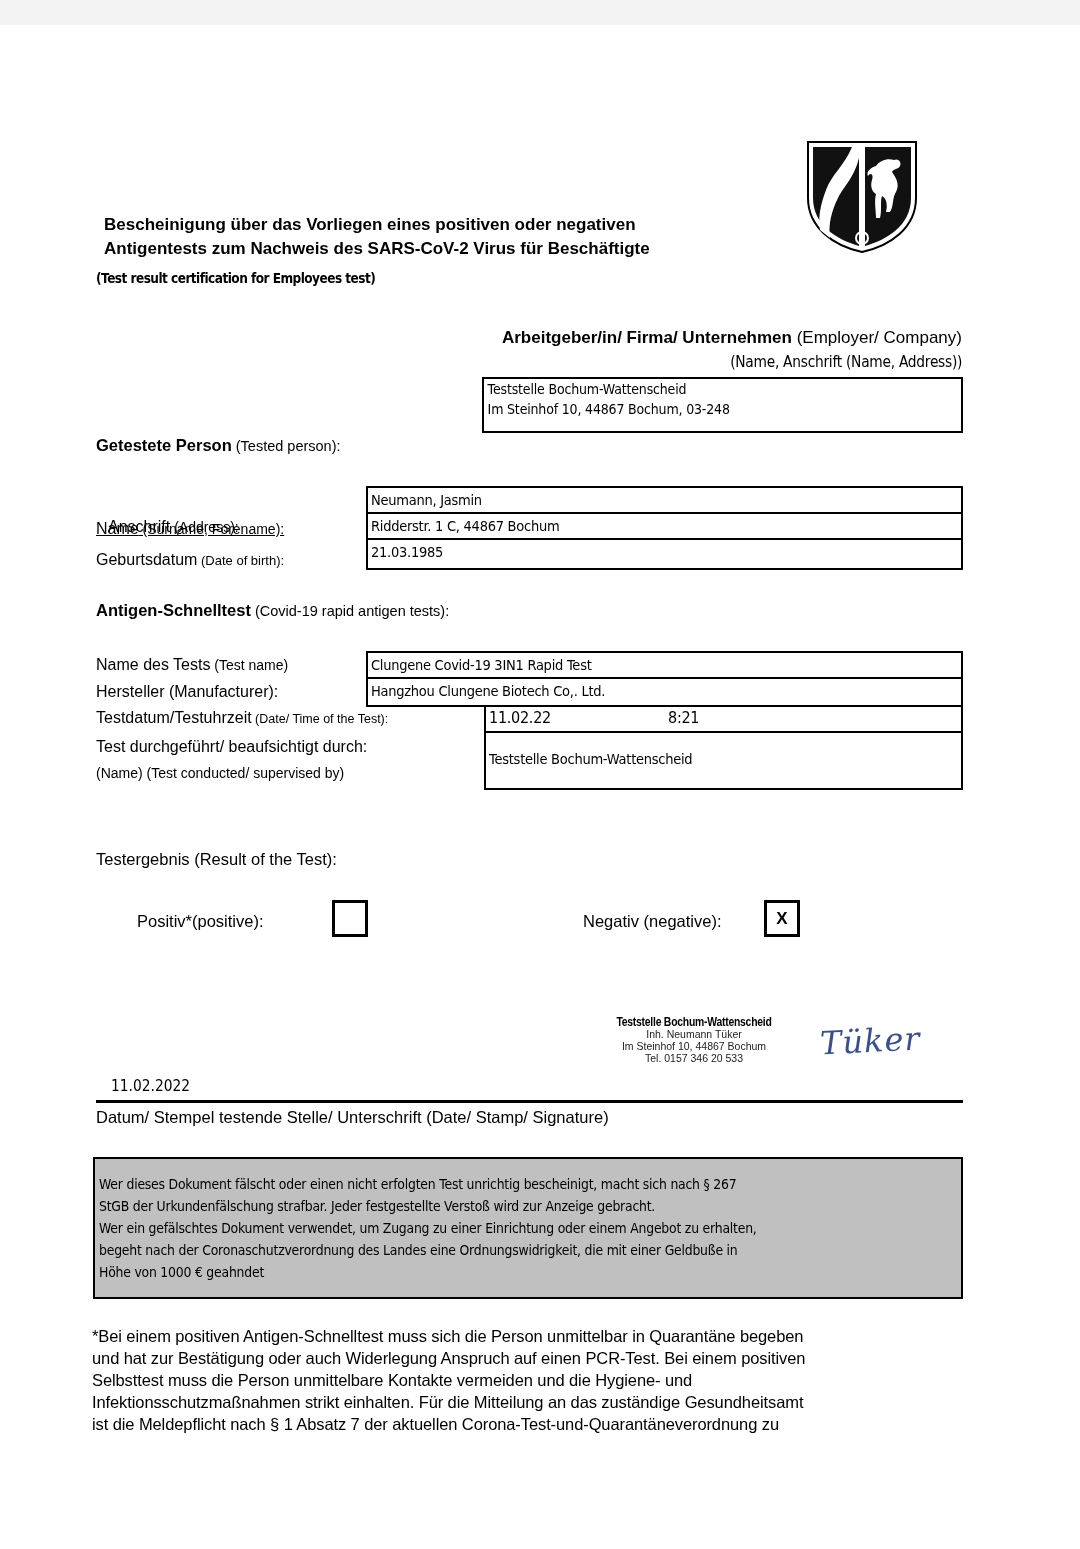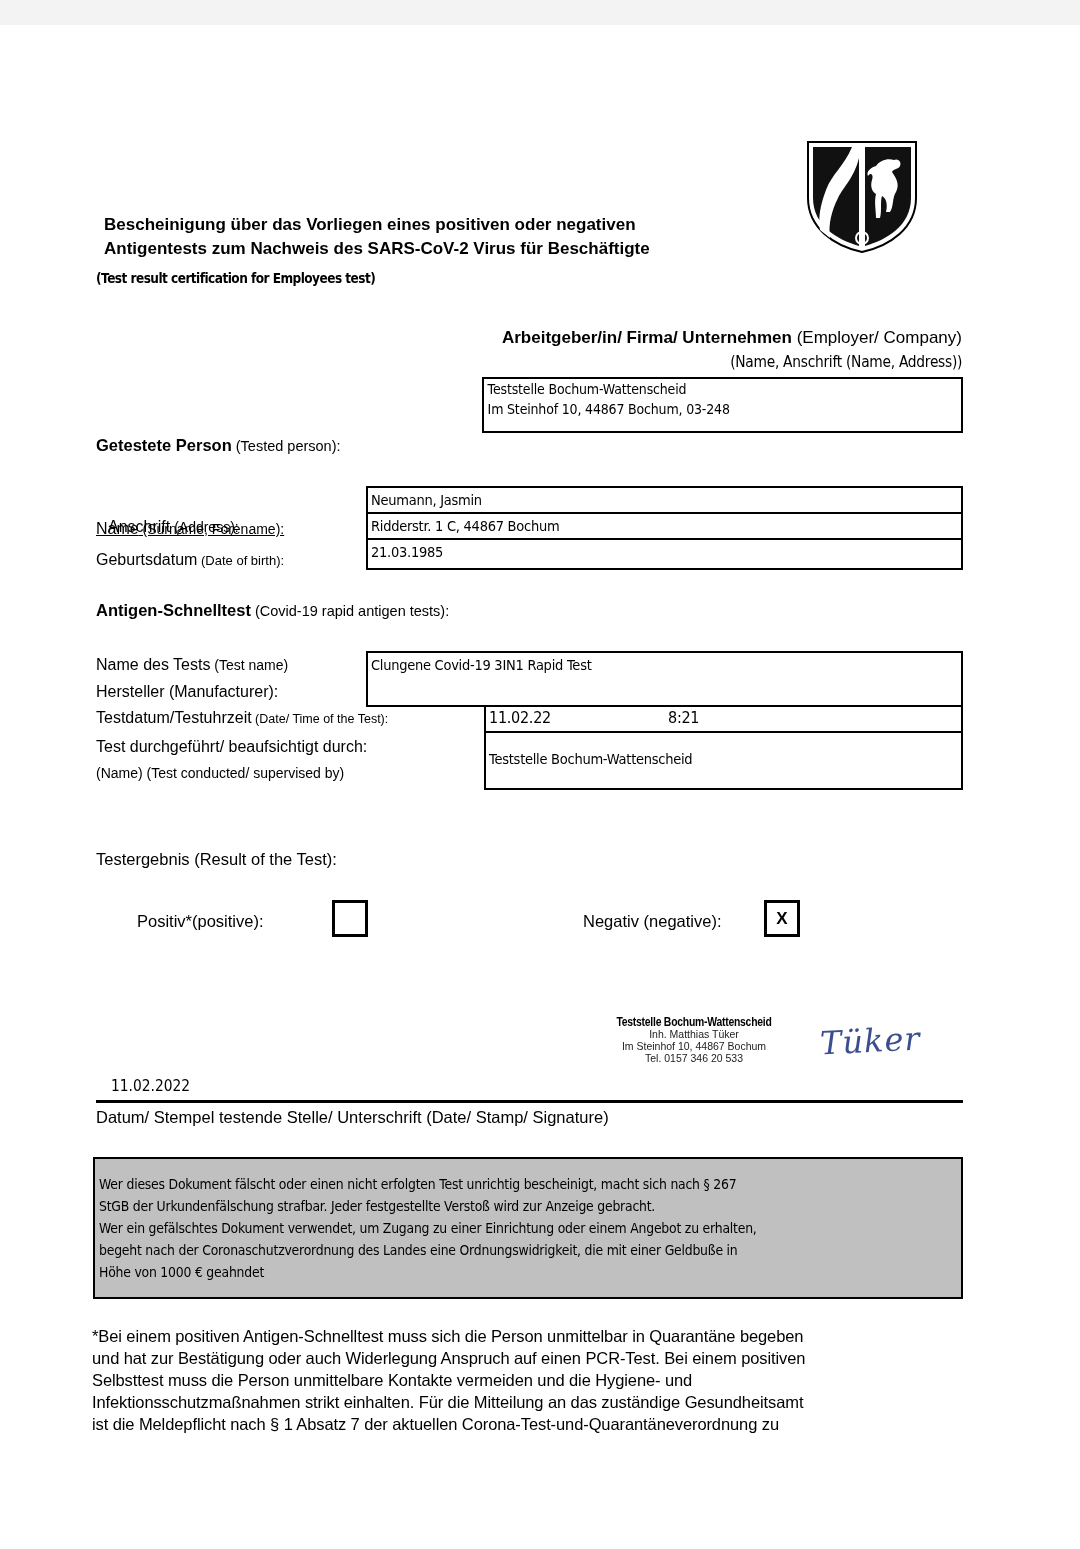--- a/index.html
+++ b/index.html
@@ -87,35 +87,36 @@
 <div class="abs section-head" style="left:96px; top:601px;"><b>Antigen-Schnelltest</b><span style="font-size:14.5px"> (Covid-19 rapid antigen tests):</span></div>
 
 <div class="abs lbl" style="left:96px; top:656px;"><span>Name des Tests</span><span class="small" style="font-size:14px"> (Test name)</span></div>
 <div class="abs lbl" style="left:96px; top:683px;"><span>Hersteller</span><span class="small" style="font-size:16px"> (Manufacturer):</span></div>
 <div class="abs lbl" style="left:96px; top:709px;"><span>Testdatum/Testuhrzeit</span><span class="small" style="font-size:12.5px"> (Date/ Time of the Test):</span></div>
 <div class="abs lbl" style="left:96px; top:738px;">Test durchgeführt/ beaufsichtigt durch:</div>
 <div class="abs small" style="left:96px; top:765px; font-size:14px;">(Name) (Test conducted/ supervised by)</div>
 
 <div class="field-box" style="left:366px; top:651px; width:597px; height:56px;">
   <div class="field-row"><span>Clungene Covid-19 3IN1 Rapid Test</span></div>
+  <div class="field-row"><span>Hangzhou Clungene Biotech Co,. Ltd.</span></div>
 </div>
 <div class="field-box" style="left:484px; top:705px; width:479px; height:85px; border-top:none;">
   <div class="field-row" style="font-size:16px; height:28px; line-height:26px;"><span>11.02.22</span><span style="position:absolute; left:182px;">8:21</span></div>
   <div class="field-row" style="height:53px; line-height:52px;"><span>Teststelle Bochum-Wattenscheid</span></div>
 </div>
 
 <div class="abs lbl" style="left:96px; top:850px; font-size:16.5px;">Testergebnis (Result of the Test):</div>
 <div class="abs lbl" style="left:137px; top:912px; font-size:16.5px;">Positiv*(positive):</div>
 <div class="checkbox" style="left:332px; top:900px;"></div>
 <div class="abs lbl" style="left:583px; top:912px; font-size:16.5px;">Negativ (negative):</div>
 <div class="checkbox" style="left:764px; top:900px;">X</div>
 
 <div class="stamp">
   <span class="s1">Teststelle Bochum-Wattenscheid</span>
-  <span class="s2">Inh. Matthias Tüker</span>
+  <span class="s2">Inh. Neumann Tüker</span>
   <span class="s2">Im Steinhof 10, 44867 Bochum</span>
   <span class="s2">Tel. 0157 346 20 533</span>
 </div>
 <div class="signature">Tüker</div>
 
 <div class="abs" style="left:111px; top:1077px; font-family:'DejaVu Sans', sans-serif; font-size:15px; transform:scaleX(0.92); transform-origin:left;">11.02.2022</div>
 <div class="sig-line"></div>
 <div class="abs lbl" style="left:96px; top:1108px; font-size:16.5px;">Datum/ Stempel testende Stelle/ Unterschrift (Date/ Stamp/ Signature)</div>
 
 <div class="warn-box">

